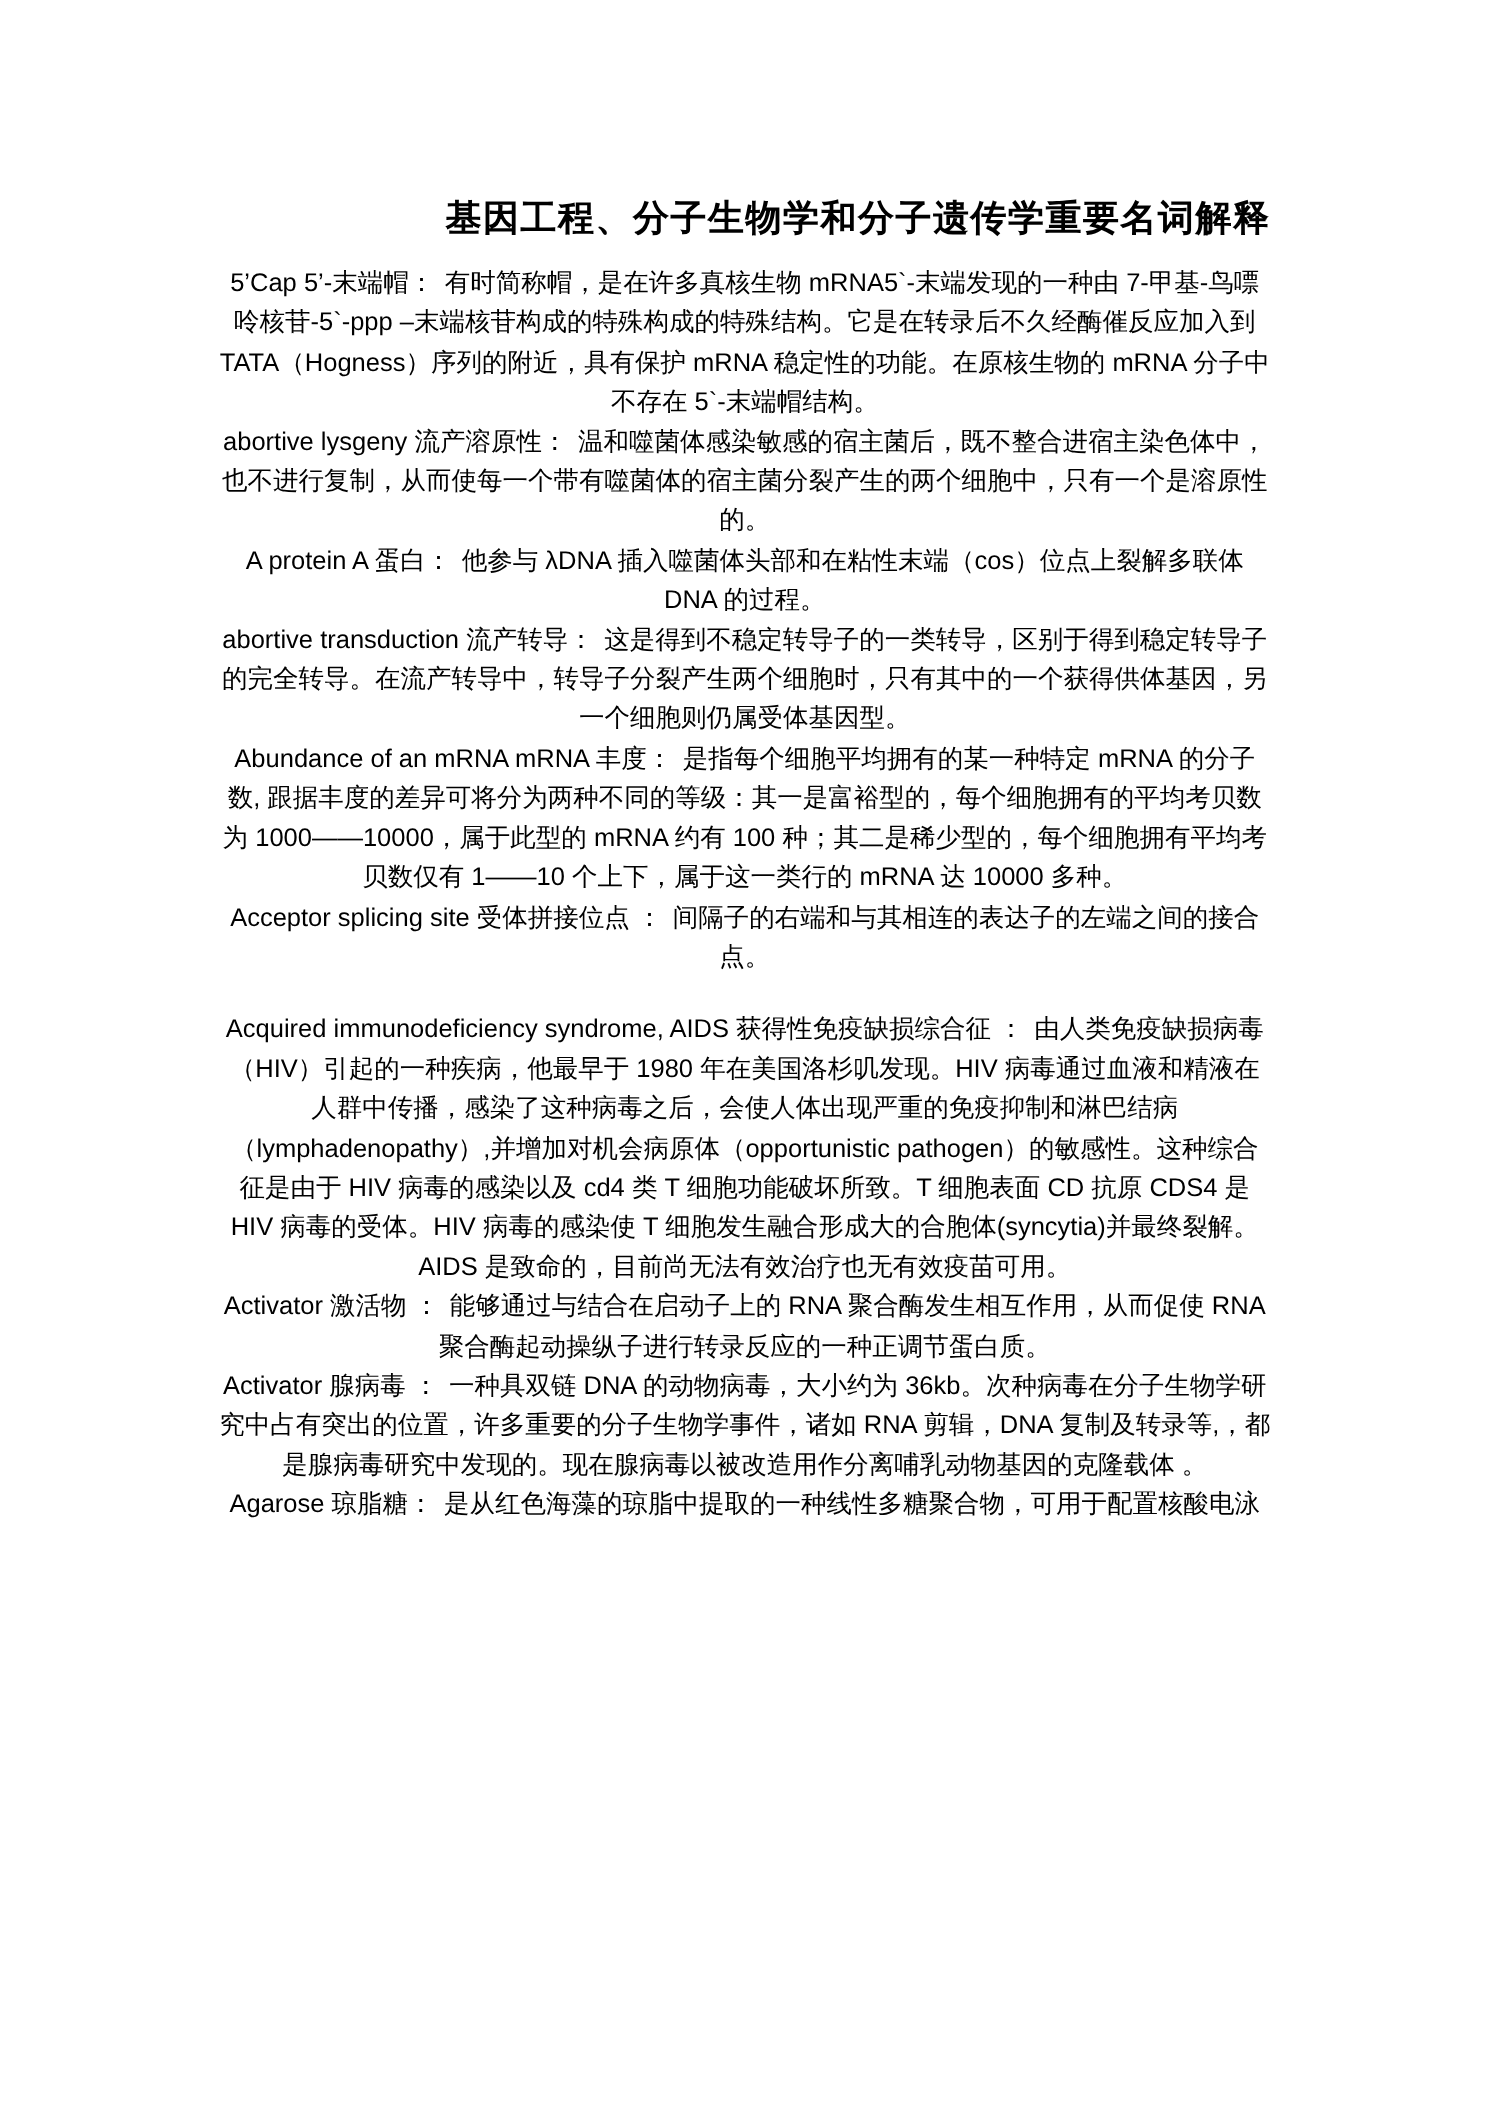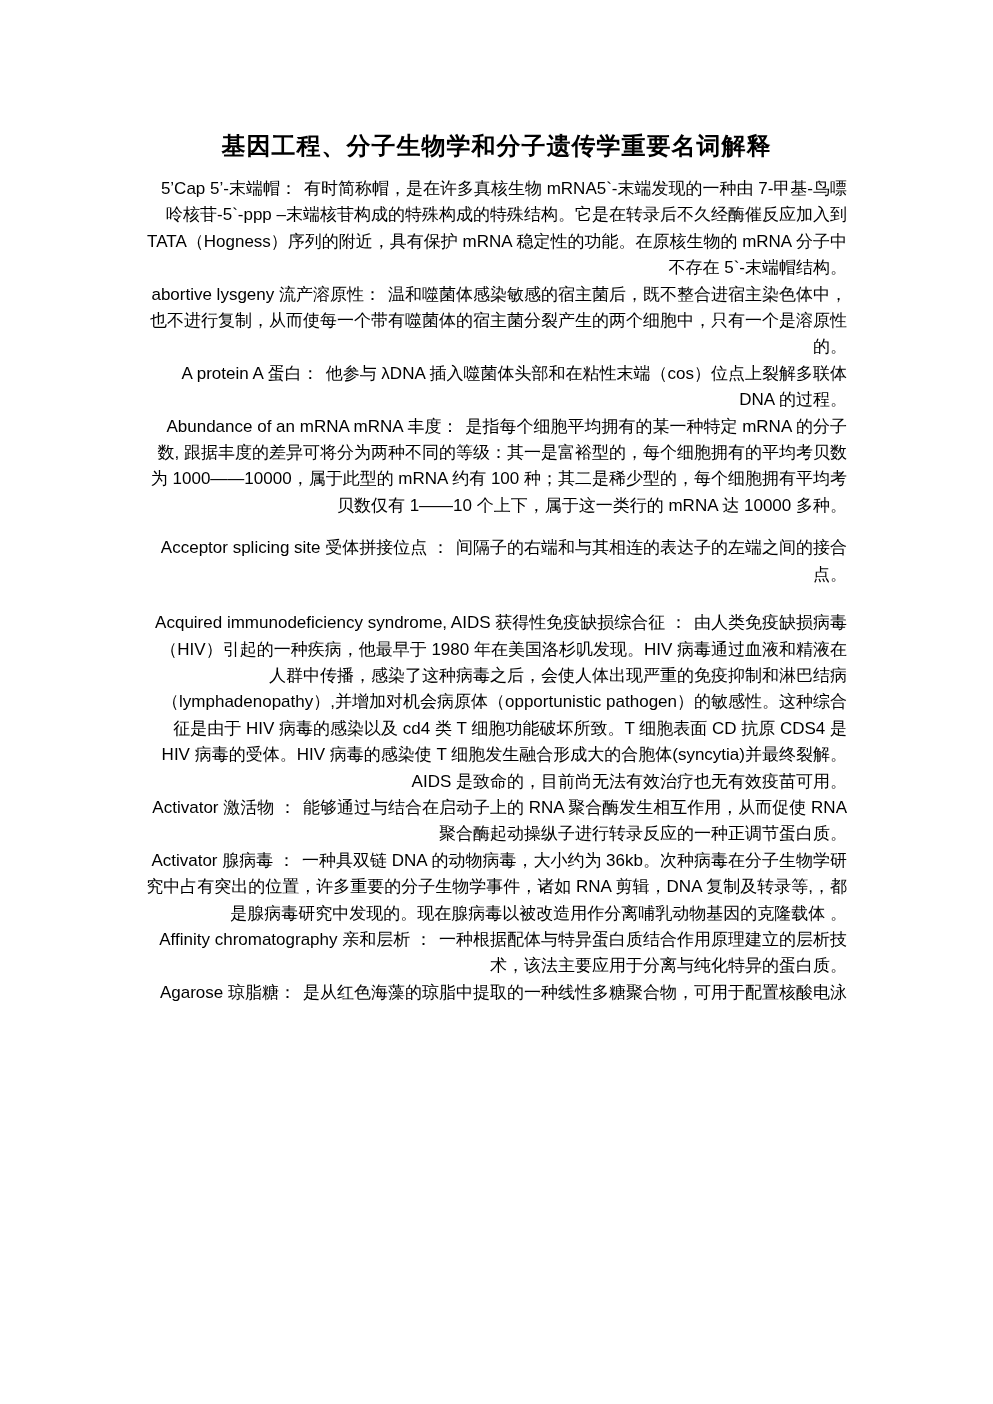--- a/index.html
+++ b/index.html
@@ -16,52 +16,51 @@
     box-sizing: border-box;
     padding: 130px 146px 0 146px;
     color: #000000;
     overflow: hidden;
   }
   .doc-title {
     font-family: "Liberation Serif", "DejaVu Serif", serif;
     font-weight: bold;
     font-size: 24px;
     line-height: 32px;
-    text-align: center;
+    text-align: right;
     margin: 0 0 14px 0;
     letter-spacing: 1px;
   }
   .glossary {
     font-family: "Liberation Sans", "DejaVu Sans", sans-serif;
     font-size: 17px;
   }
   .entry {
     margin: 0;
-    text-align: right;
+    text-align: center;
     line-height: 26.4px;
     word-break: break-word;
   }
   .entry .zh {
     margin-right: 7px;
   }
   .entry.gap-after {
     margin-bottom: 22px;
-    margin-top: 16px;
   }
 </style>
 </head>
 <body>
 
 <div class="page">
   <h1 class="doc-title">基因工程、分子生物学和分子遗传学重要名词解释</h1>
   <div class="glossary" id="entries">
       <p class="entry"><span class="en">5’Cap</span> <span class="zh">5’-末端帽：</span><span class="def">有时简称帽，是在许多真核生物 mRNA5`-末端发现的一种由 7-甲基-鸟嘌呤核苷-5`-ppp –末端核苷构成的特殊构成的特殊结构。它是在转录后不久经酶催反应加入到 TATA（Hogness）序列的附近，具有保护 mRNA 稳定性的功能。在原核生物的 mRNA 分子中不存在 5`-末端帽结构。</span></p>
       <p class="entry"><span class="en">abortive lysgeny</span> <span class="zh">流产溶原性：</span><span class="def">温和噬菌体感染敏感的宿主菌后，既不整合进宿主染色体中，也不进行复制，从而使每一个带有噬菌体的宿主菌分裂产生的两个细胞中，只有一个是溶原性的。</span></p>
       <p class="entry"><span class="en">A protein</span> <span class="zh">A 蛋白：</span><span class="def">他参与 λDNA 插入噬菌体头部和在粘性末端（cos）位点上裂解多联体 DNA 的过程。</span></p>
+      <p class="entry"><span class="en">abortive transduction</span> <span class="zh">流产转导：</span><span class="def">这是得到不稳定转导子的一类转导，区别于得到稳定转导子的完全转导。在流产转导中，转导子分裂产生两个细胞时，只有其中的一个获得供体基因，另一个细胞则仍属受体基因型。</span></p>
       <p class="entry"><span class="en">Abundance of an mRNA</span> <span class="zh">mRNA 丰度：</span><span class="def">是指每个细胞平均拥有的某一种特定 mRNA 的分子数, 跟据丰度的差异可将分为两种不同的等级：其一是富裕型的，每个细胞拥有的平均考贝数为 1000——10000，属于此型的 mRNA 约有 100 种；其二是稀少型的，每个细胞拥有平均考贝数仅有 1——10 个上下，属于这一类行的 mRNA 达 10000 多种。</span></p>
       <p class="entry gap-after"><span class="en">Acceptor splicing site</span> <span class="zh">受体拼接位点 ：</span><span class="def">间隔子的右端和与其相连的表达子的左端之间的接合点。</span></p>
       <p class="entry"><span class="en">Acquired immunodeficiency syndrome, AIDS</span> <span class="zh">获得性免疫缺损综合征 ：</span><span class="def">由人类免疫缺损病毒（HIV）引起的一种疾病，他最早于 1980 年在美国洛杉叽发现。HIV 病毒通过血液和精液在人群中传播，感染了这种病毒之后，会使人体出现严重的免疫抑制和淋巴结病（lymphadenopathy）,并增加对机会病原体（opportunistic pathogen）的敏感性。这种综合征是由于 HIV 病毒的感染以及 cd4 类 T 细胞功能破坏所致。T 细胞表面 CD 抗原 CDS4 是 HIV 病毒的受体。HIV 病毒的感染使 T 细胞发生融合形成大的合胞体(syncytia)并最终裂解。AIDS 是致命的，目前尚无法有效治疗也无有效疫苗可用。</span></p>
       <p class="entry"><span class="en">Activator</span> <span class="zh">激活物 ：</span><span class="def">能够通过与结合在启动子上的 RNA 聚合酶发生相互作用，从而促使 RNA 聚合酶起动操纵子进行转录反应的一种正调节蛋白质。</span></p>
       <p class="entry"><span class="en">Activator</span> <span class="zh">腺病毒 ：</span><span class="def">一种具双链 DNA 的动物病毒，大小约为 36kb。次种病毒在分子生物学研究中占有突出的位置，许多重要的分子生物学事件，诸如 RNA 剪辑，DNA 复制及转录等,，都是腺病毒研究中发现的。现在腺病毒以被改造用作分离哺乳动物基因的克隆载体 。</span></p>
-      <p class="entry"><span class="en">Affinity chromatography</span> <span class="zh">亲和层析 ：</span><span class="def">一种根据配体与特异蛋白质结合作用原理建立的层析技术，该法主要应用于分离与纯化特异的蛋白质。</span></p>
       <p class="entry"><span class="en">Agarose</span> <span class="zh">琼脂糖：</span><span class="def">是从红色海藻的琼脂中提取的一种线性多糖聚合物，可用于配置核酸电泳</span></p>
     </div>
 </div>
 
 </body></html>

